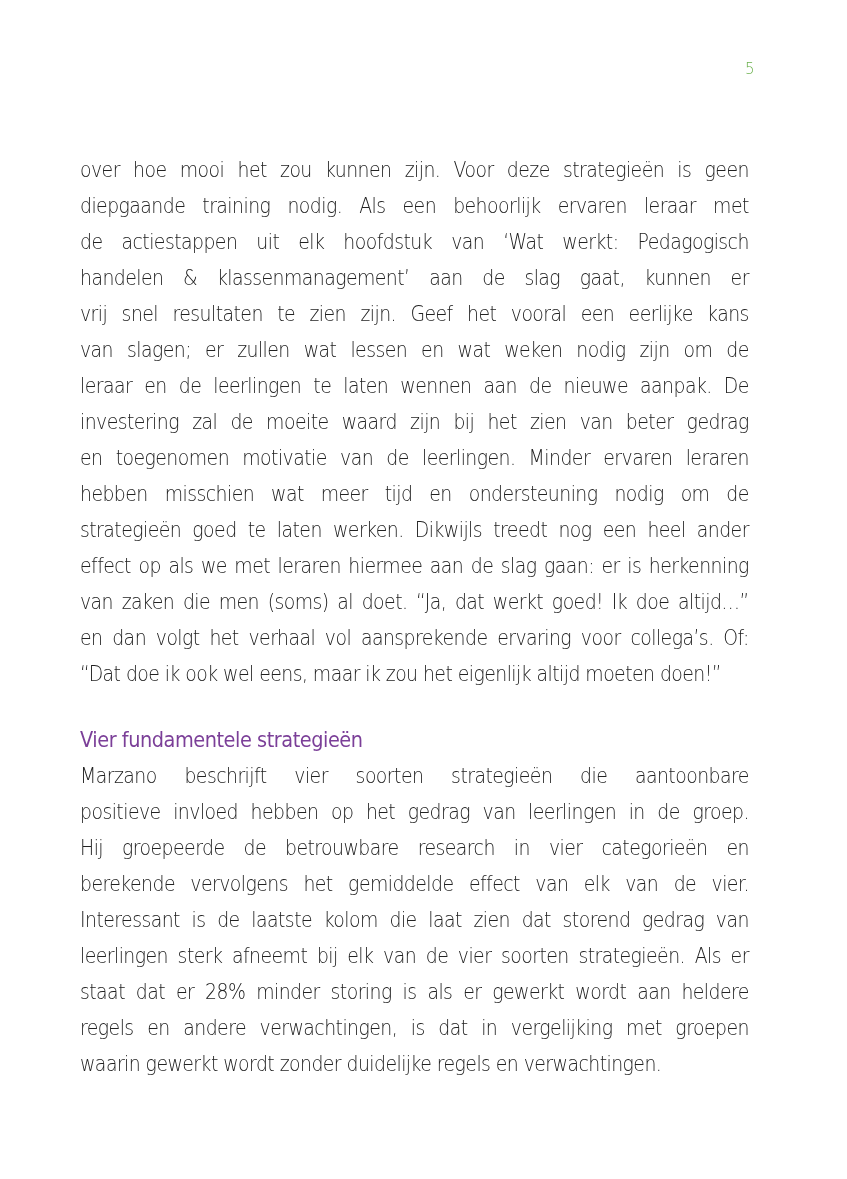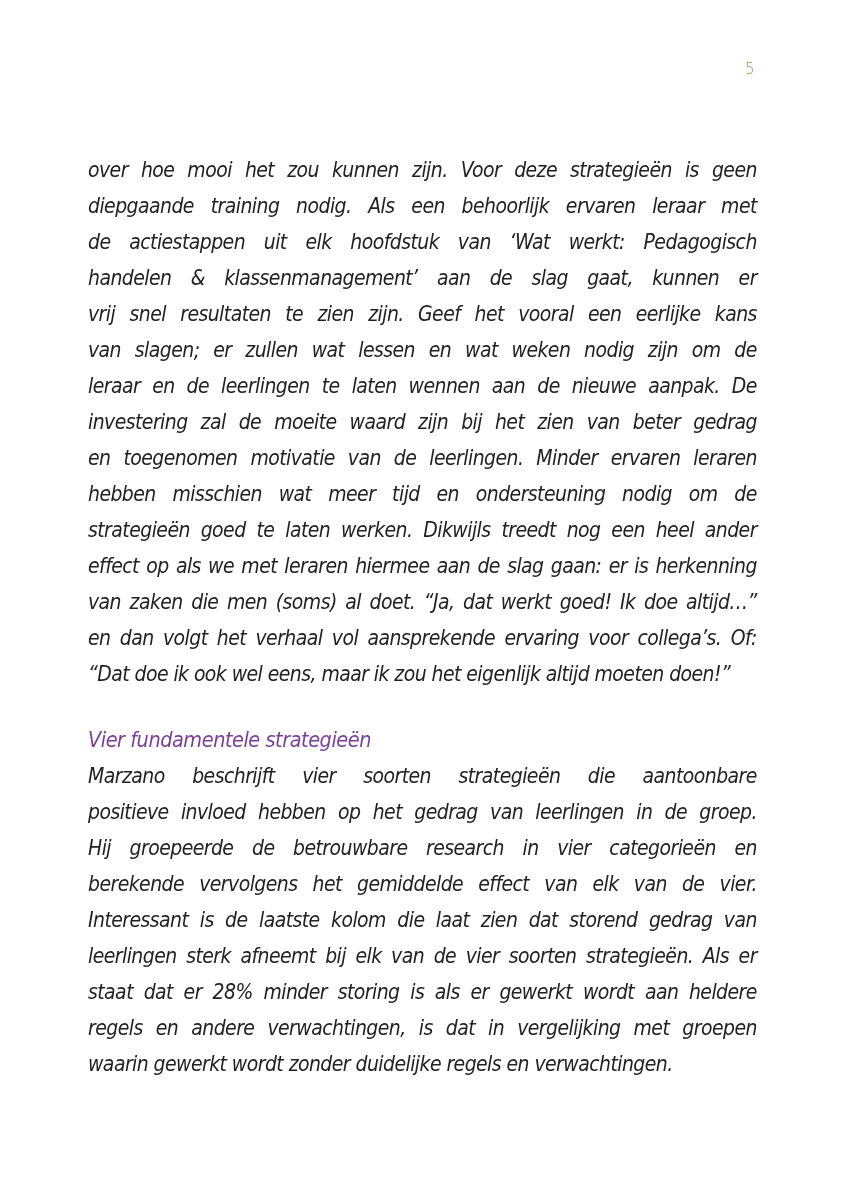--- a/index.html
+++ b/index.html
@@ -18,24 +18,23 @@
     .page-number {
       position: absolute;
       left: 745px;
       top: 60px;
       font-size: 15px;
       color: #6ab04c;
       font-weight: 300;
     }
     .content {
       position: absolute;
-      left: 88px;
+      left: 80px;
       top: 152px;
       width: 669px;
-      font-style: italic;
     }
     .para-line {
       height: 36px;
       line-height: 36px;
       font-size: 20.5px;
       font-weight: 300;
       letter-spacing: -0.6px;
       white-space: nowrap;
       text-align: justify;
       text-align-last: justify;

